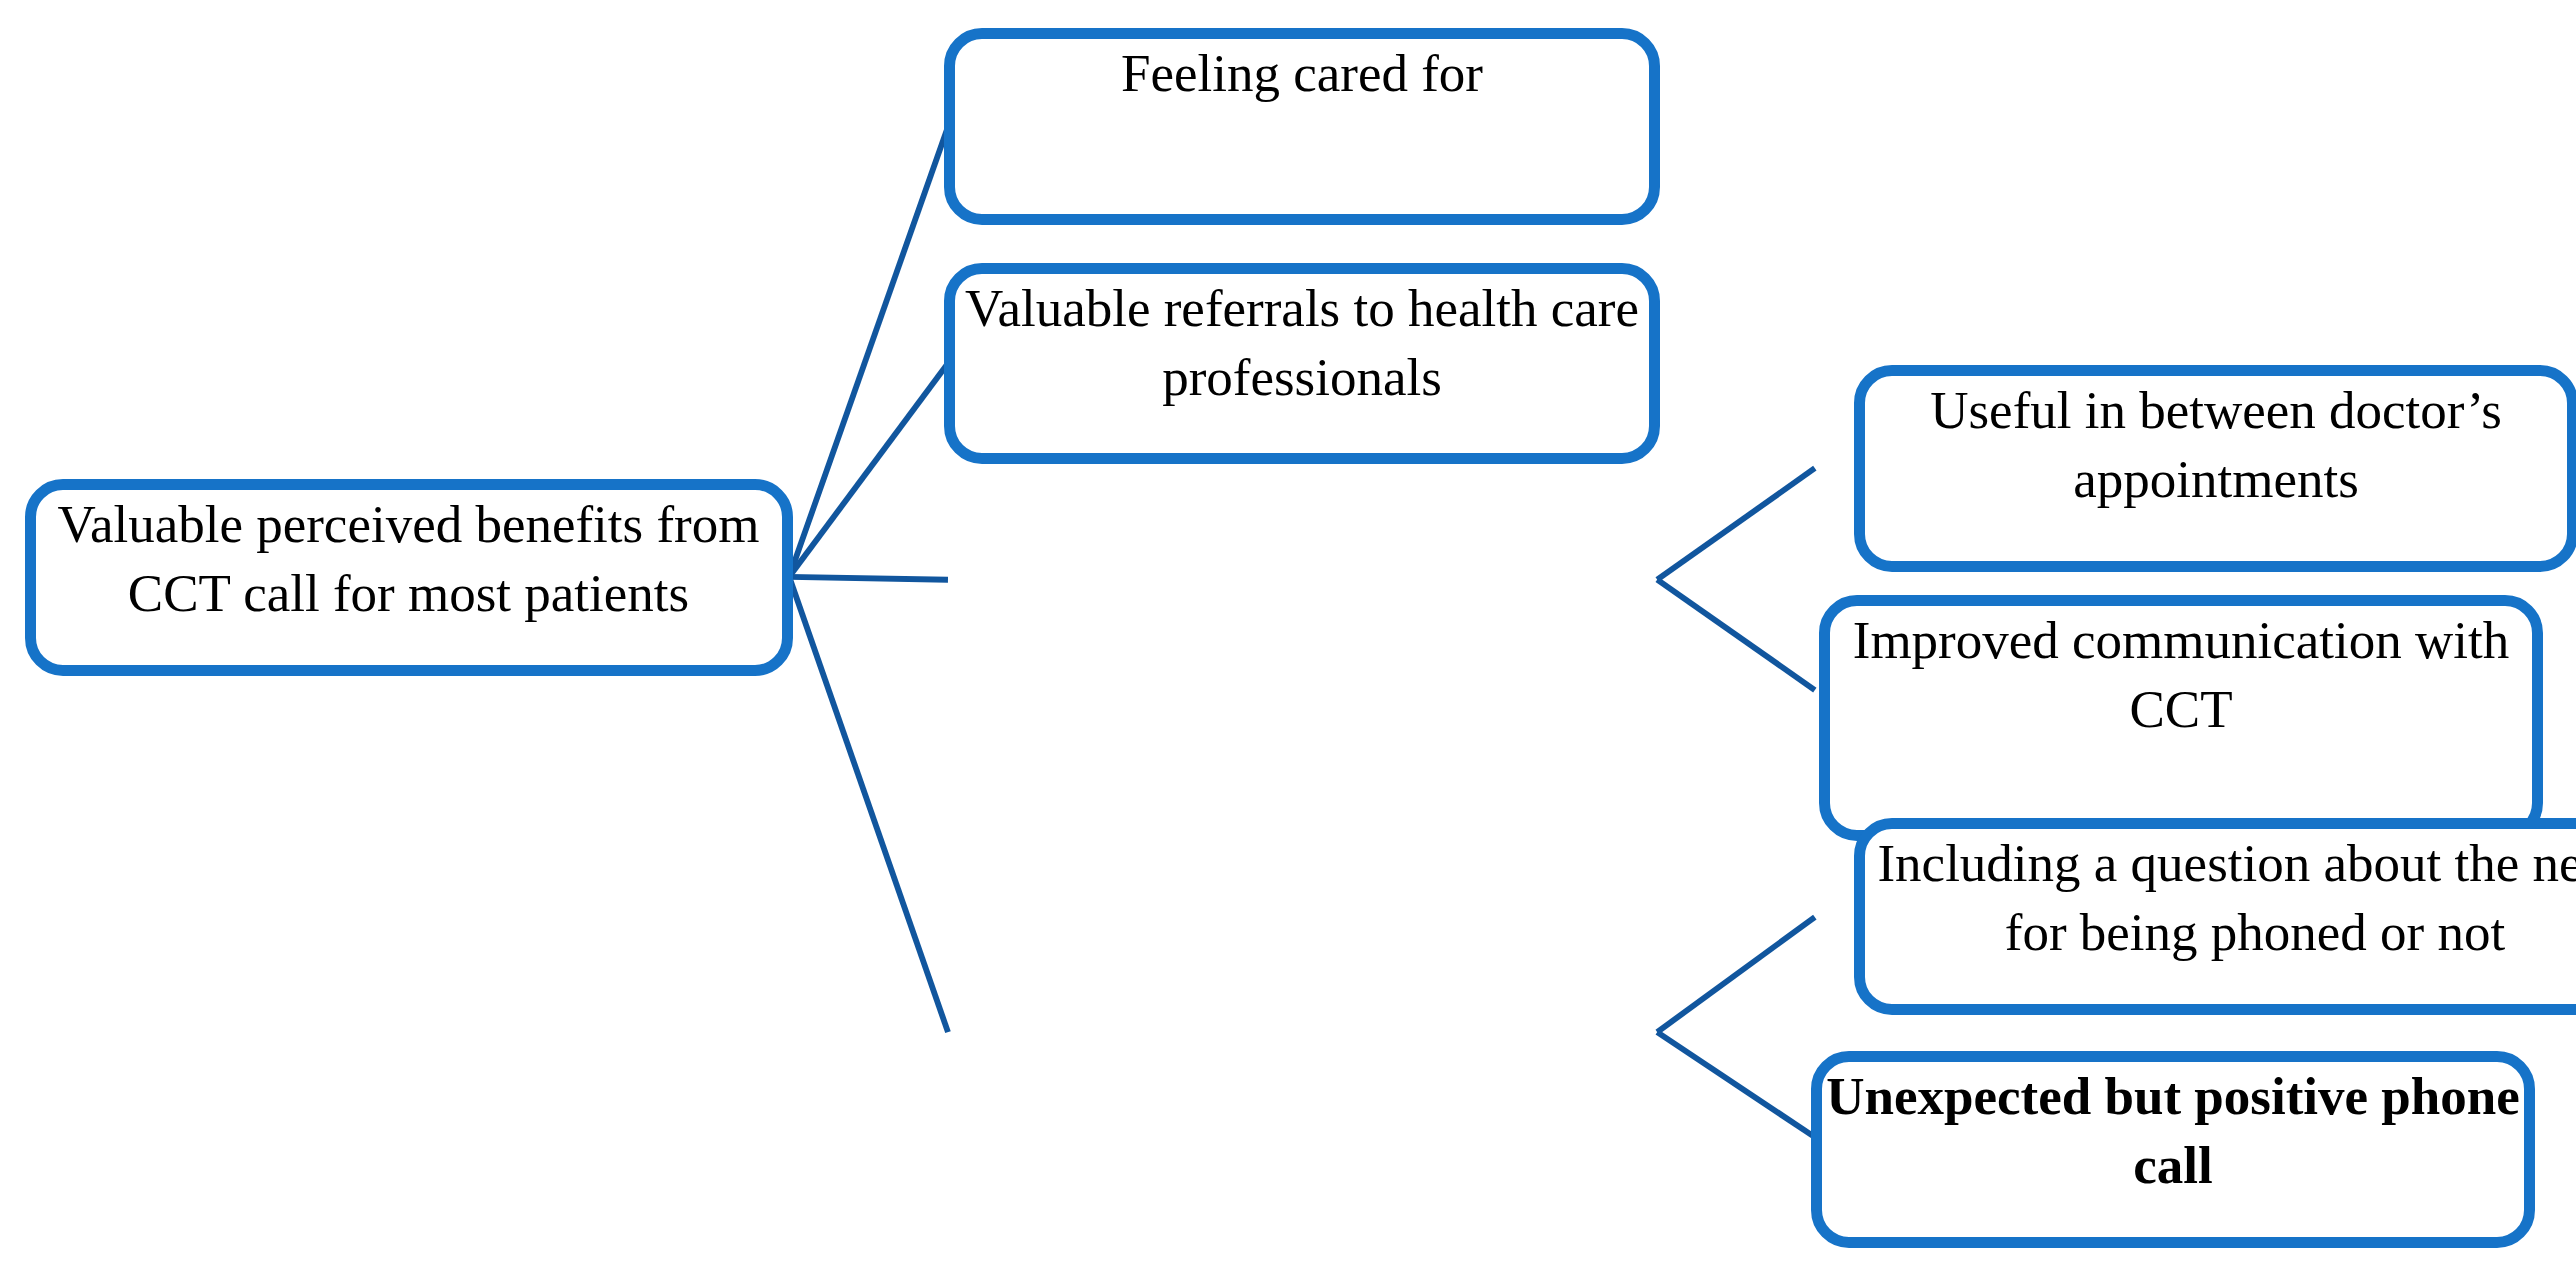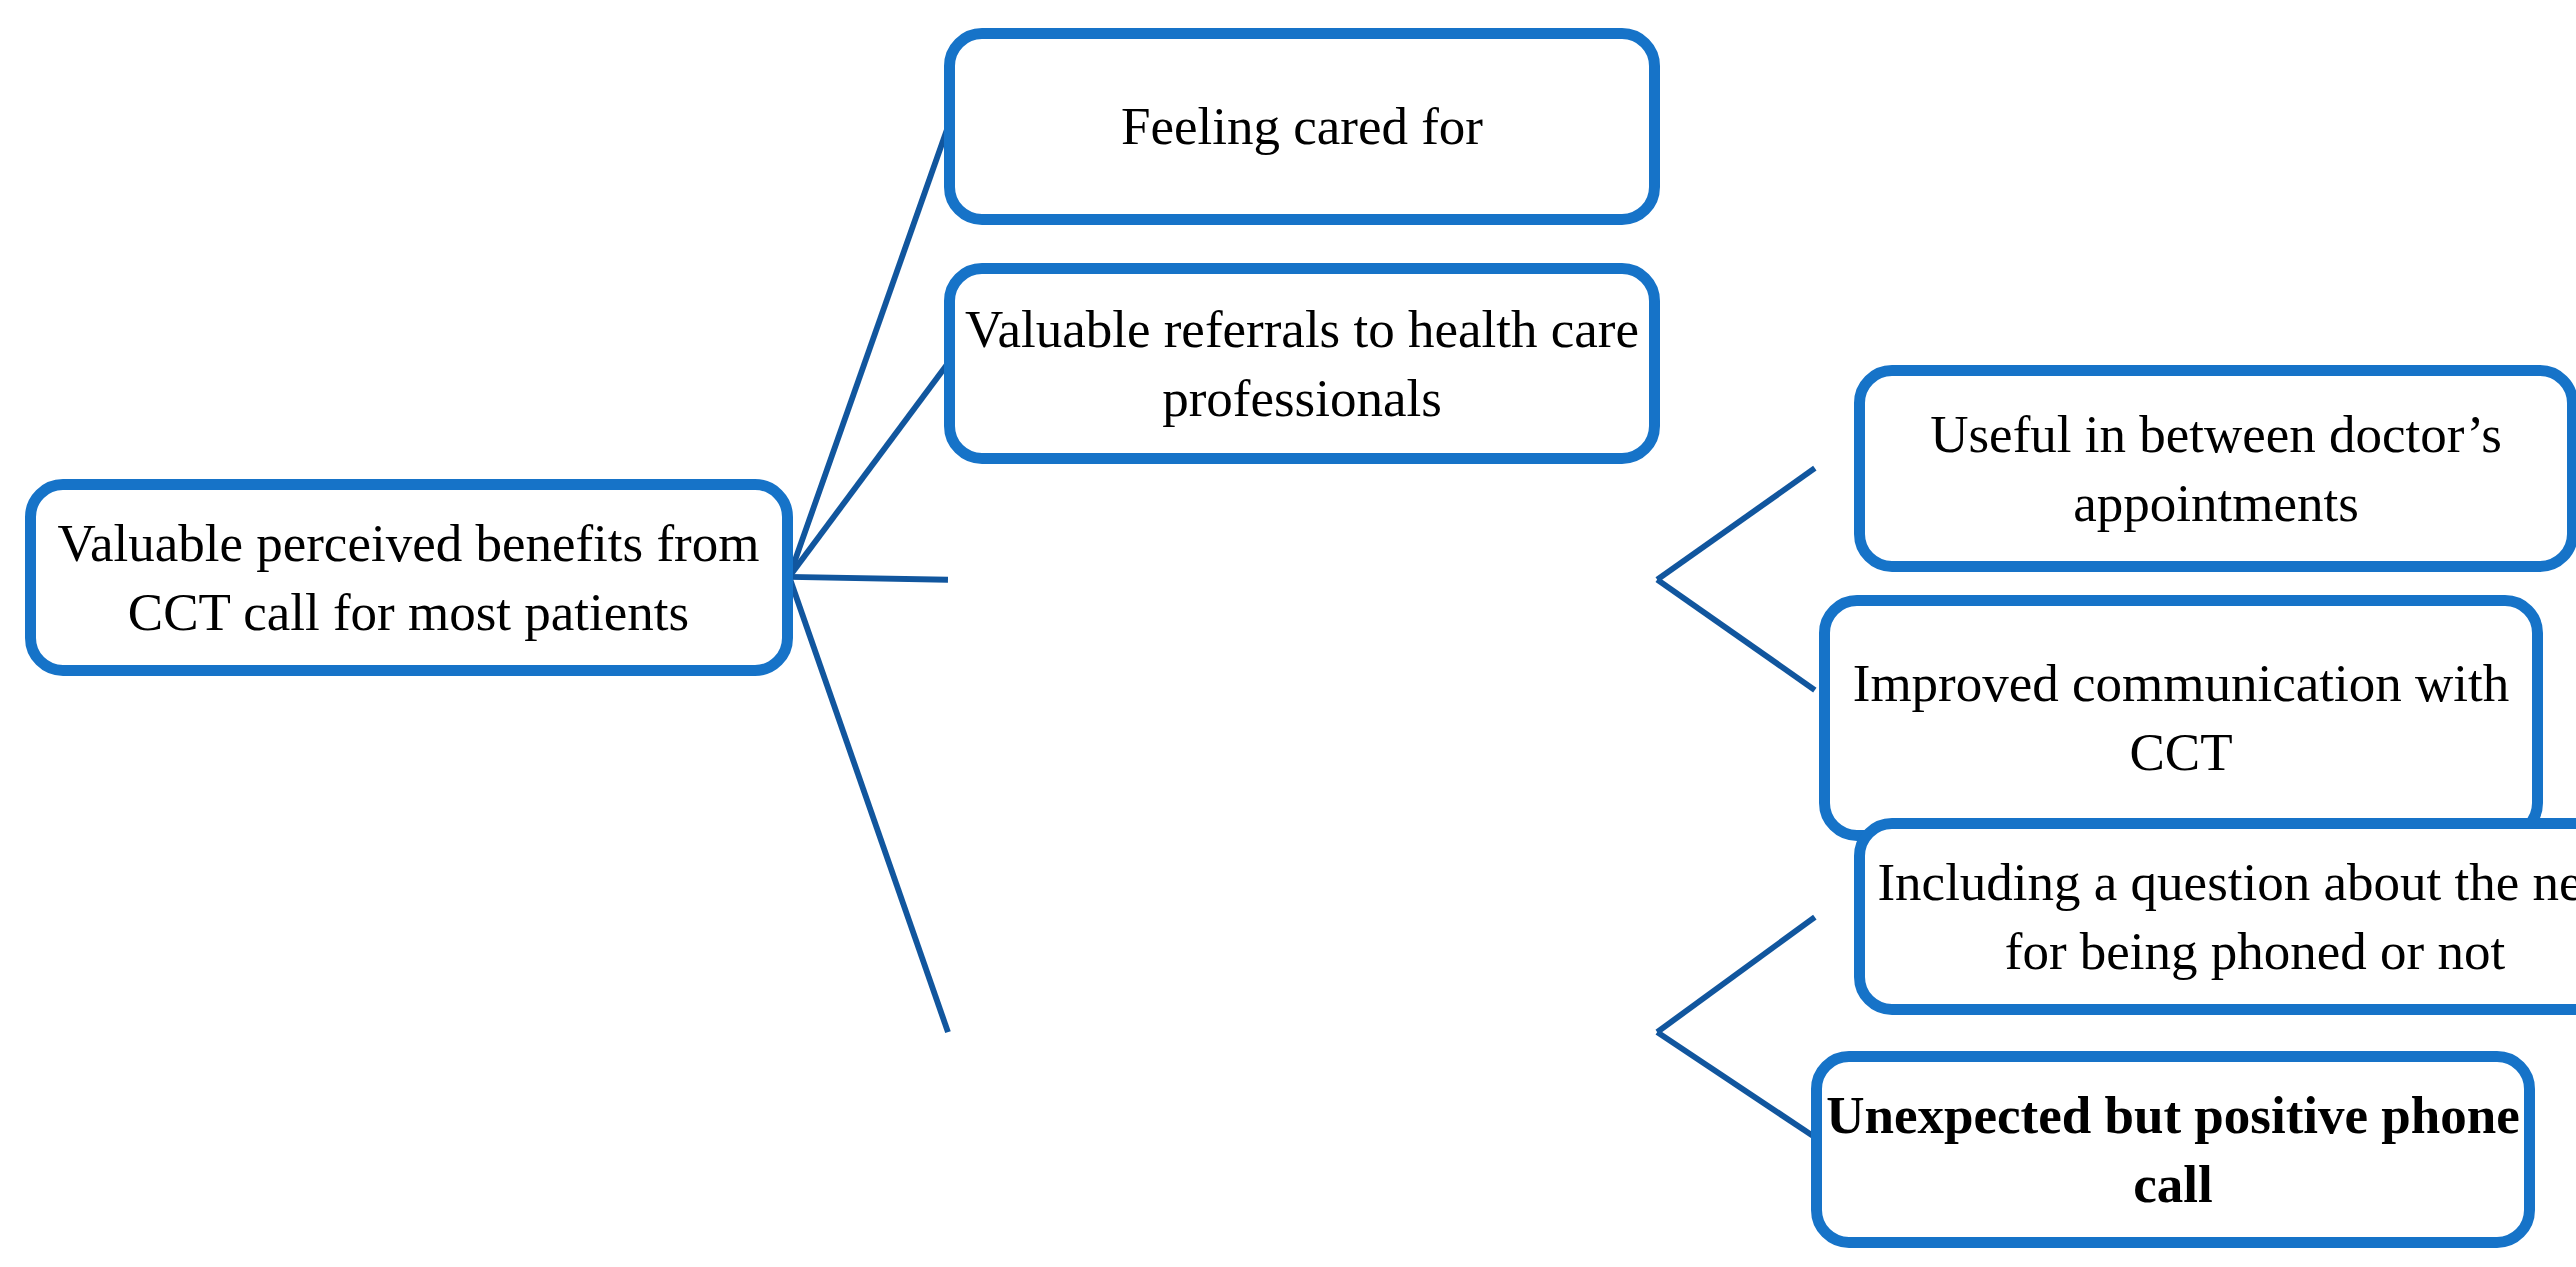--- a/index.html
+++ b/index.html
@@ -27,21 +27,21 @@
     stroke: #11569E;
     stroke-width: 10;
   }
   .node {
     position: absolute;
     box-sizing: border-box;
     background: #FFFFFF;
     border: 11.7px solid #1673C8;
     border-radius: 38px;
     display: flex;
-    align-items: center;
+    align-items: flex-start;
     justify-content: center;
     text-align: center;
     color: #000000;
     font-size: 53px;
     line-height: 1.3;
   }
   .node .lbl { display: block; width: 100%; }
 
   
   .pos-root { left: 24.5px;   top: 479px;  width: 768px; height: 197px; padding: 0 5.8px; }

